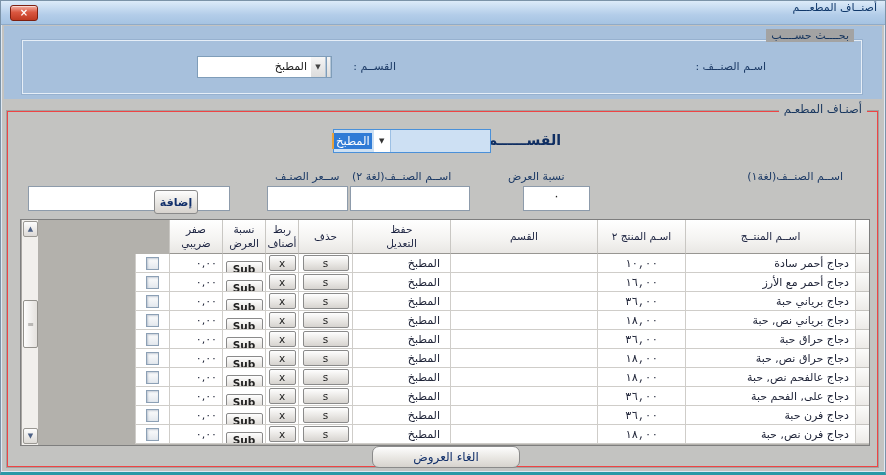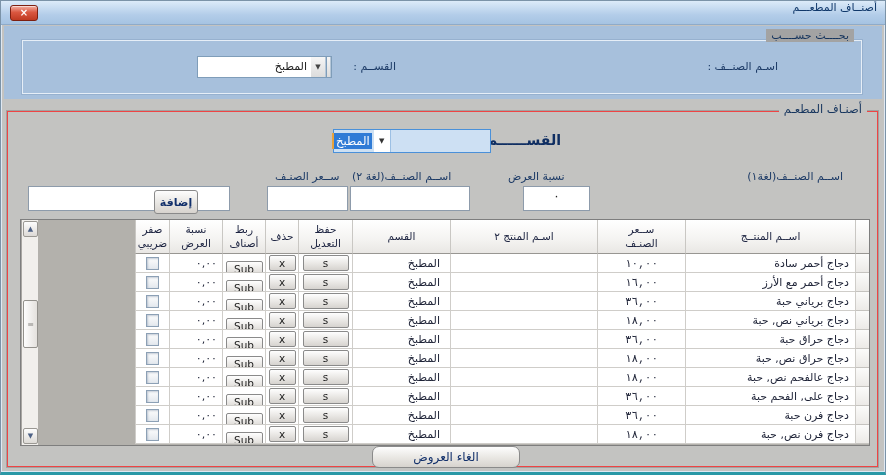--- a/index.html
+++ b/index.html
@@ -67,21 +67,21 @@
     font-size:11px;color:#1d2236;display:flex;align-items:center;overflow:hidden;white-space:nowrap;}
   .cell.rowhead{background:linear-gradient(#fbfbfa,#eceae7);border-bottom:1px solid #c5c3bf;}
   .cell.product{justify-content:flex-start;padding-right:6px;padding-left:44px;}
   .cell.price{justify-content:center;font-family:Liberation Mono, monospace;}
   .cell.section{justify-content:flex-start;padding-right:10px;}
   .cell.center{justify-content:center;}
   .cell.offer{justify-content:flex-start;padding-right:5px;}
   .cell-btn{height:16px;font-size:10.5px;line-height:1;color:#222;
     background:linear-gradient(#fefefe,#e9e7e4 55%,#d6d3cf);
     border:1px solid #8a8a8a;border-radius:2px;padding:0 2px;font-family:inherit;cursor:default;}
-  .btn-save{width:46px;} .btn-del{width:27px;} .btn-link{width:37px;font-weight:normal;margin-top:12px;}
+  .btn-save{width:46px;} .btn-del{width:27px;} .btn-link{width:37px;font-weight:bold;margin-top:12px;}
   .chk{width:13px;height:13px;border:1px solid #8ca0b5;background:linear-gradient(#fdfdfd,#e3e8ee);
     box-shadow:inset 1px 1px 2px rgba(90,110,140,.35);}
   
   .vscroll{position:absolute;top:0;left:0;bottom:0;width:17px;background:#f1efec;border-left:1px solid #a9a7a3;}
   .vs-btn{position:absolute;left:1px;width:15px;height:16px;background:linear-gradient(#fdfdfd,#dddad6);
     border:1px solid #9a9893;border-radius:2px;font-size:7px;color:#4d6185;
     display:flex;align-items:center;justify-content:center;}
   .vs-up{top:1px;} .vs-down{bottom:1px;}
   .vs-thumb{position:absolute;left:1px;top:80px;width:15px;height:48px;
     background:linear-gradient(90deg,#fdfdfd,#e4e1dd);border:1px solid #93918c;border-radius:2px;
@@ -100,21 +100,21 @@
     <span class="title-text">أصنــاف المطعـــم</span>
     <div class="close-btn">
       <span>×</span>
     </div>
   </div>
 
   <div class="search-panel">
     <div class="search-group"></div>
     <span class="search-group-label">بحــــث حســــب</span>
 
-    <span class="fld-label" style="right:104px;margin-left:13px;">اسـم الصنــف :</span>
+    <span class="fld-label" style="right:116px;margin-left:13px;">اسـم الصنــف :</span>
     <div class="combo" style="left:204px;width:124px;">
       <div class="combo-text"></div>
       <div class="combo-arrow">▼</div>
     </div>
 
     <span class="fld-label" style="right:486px;">القســم :</span>
     <div class="combo" style="left:193px;width:130px;left:193px;">
       <div class="combo-text">المطبخ</div>
       <div class="combo-arrow">▼</div>
     </div>
@@ -147,22 +147,20 @@
       <div class="vscroll">
         <div class="vs-btn vs-up">▲</div>
         <div class="vs-thumb">≡</div>
         <div class="vs-btn vs-down">▼</div>
       </div>
       <div class="grid-inner">
         <div class="grid-table">
           <div class="g-row g-head">
             <div class="hcell"></div>
             <div class="hcell">اســم المنتــج</div>
-            <div class="hcell">ســعر
-الصنـف</div>
             <div class="hcell">اسـم المنتج ٢</div>
             <div class="hcell">القسم</div>
             <div class="hcell">حفظ
 التعديل</div>
             <div class="hcell">حذف</div>
             <div class="hcell">ربط
 أصناف</div>
             <div class="hcell">نسبة
 العرض</div>
             <div class="hcell">صفر

